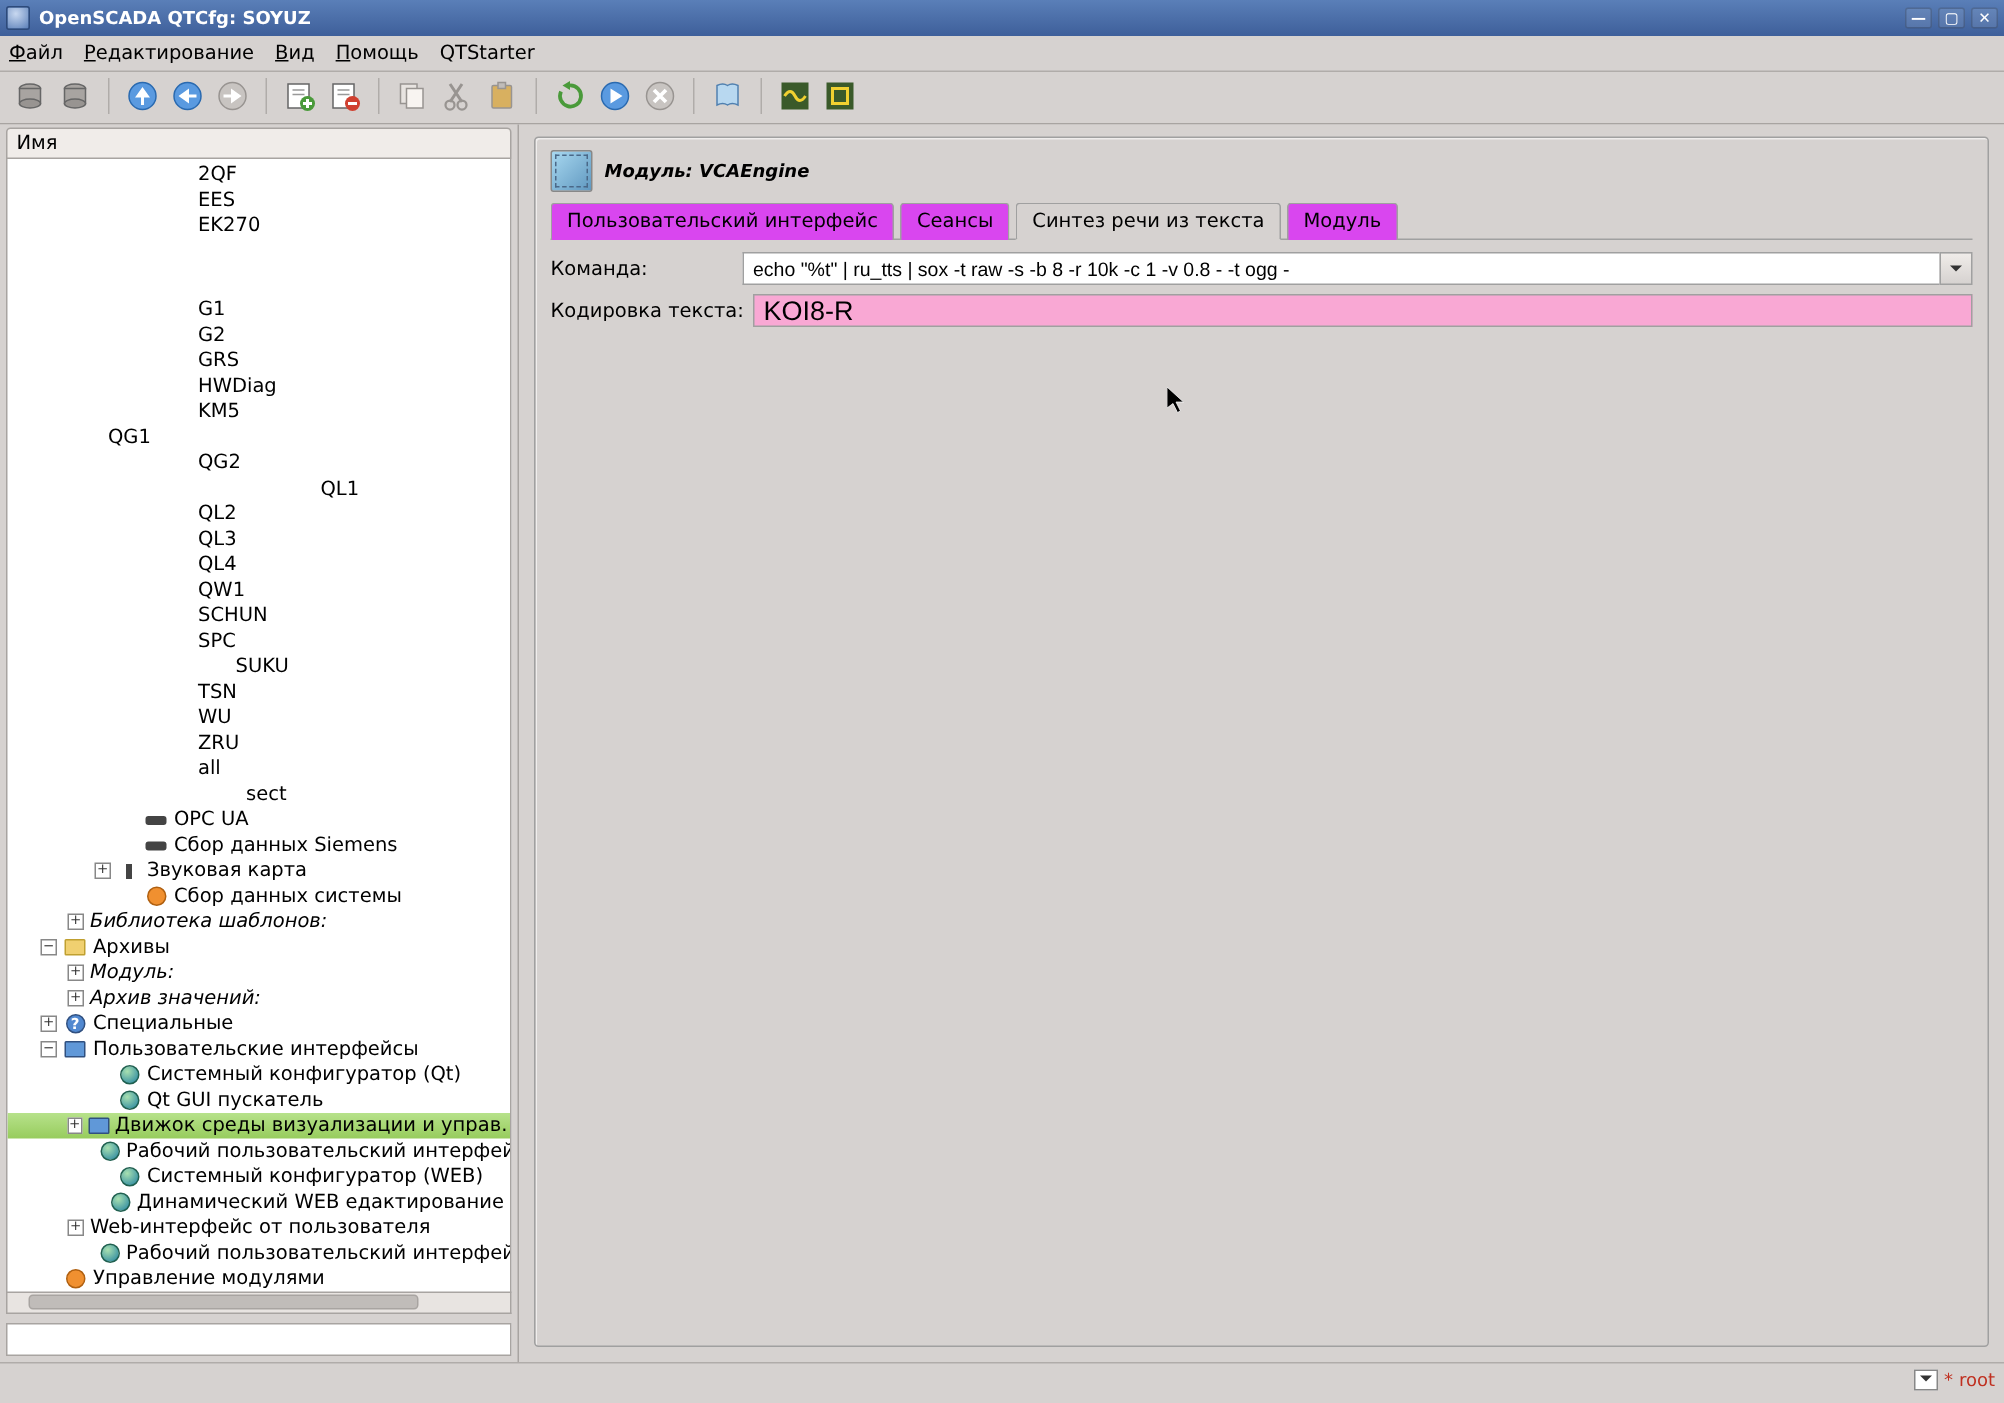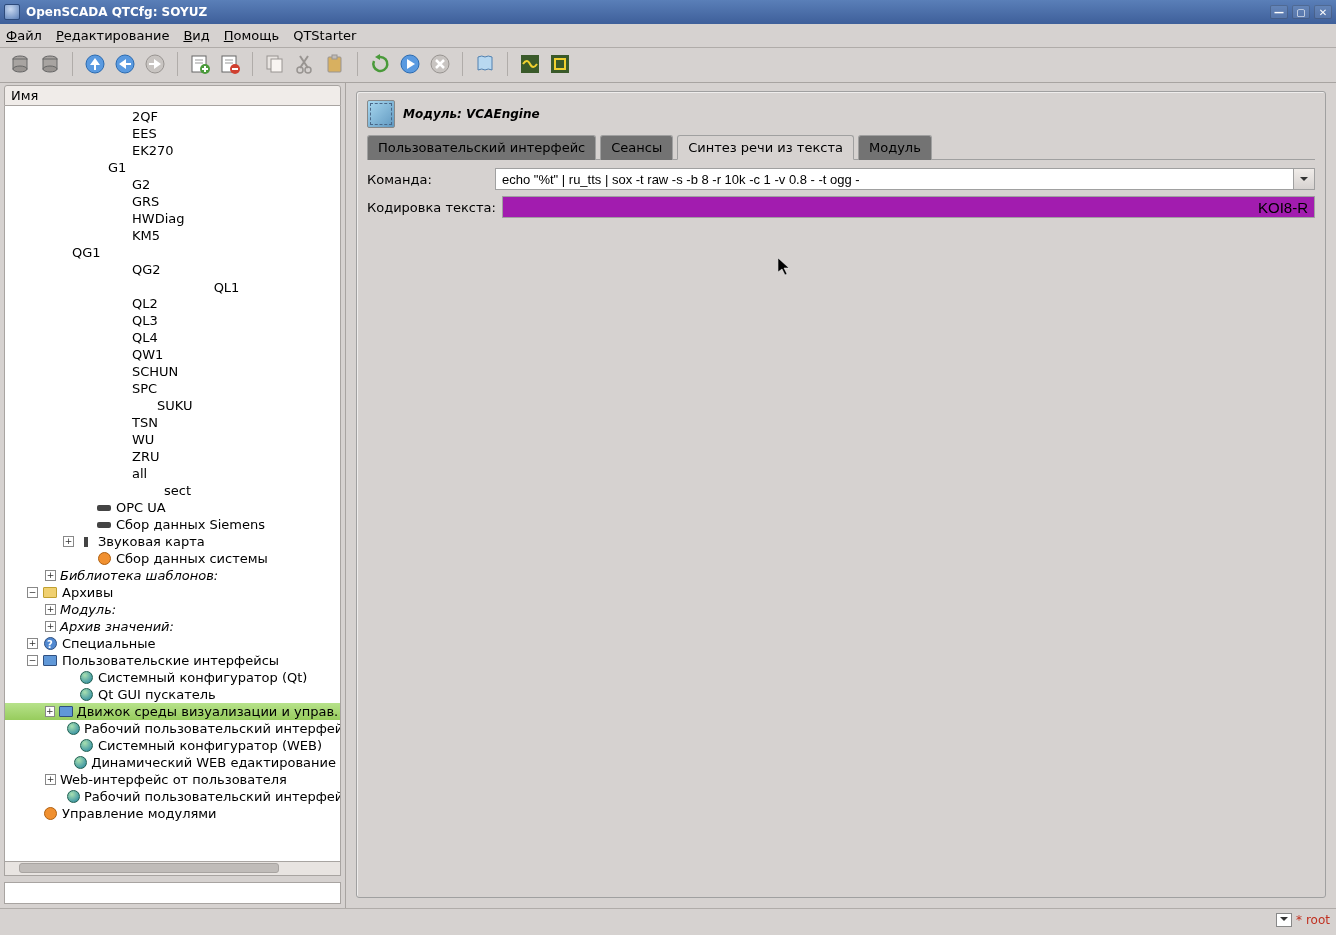--- a/index.html
+++ b/index.html
@@ -47,30 +47,30 @@
   .filter-box input { width: 100%; height: 22px; border:1px solid #a8a4a1; padding:2px 4px; background:#fff; }
 
   .right-pane { flex: 1; padding: 8px 10px 10px 10px; background:#d6d2d0; }
   .panel { border:1px solid #a0a0a0; border-radius:3px; background:#d6d2d0; height:100%; padding:8px 10px; box-shadow: inset 1px 1px 0 rgba(255,255,255,0.6); position:relative; }
   .panel-header { display:flex; align-items:center; margin-bottom:6px; }
   .panel-icon { width:28px; height:28px; margin-right:8px; background:linear-gradient(135deg,#a8d8f0,#6098c0); border:1px solid #888; border-radius:2px; position:relative; }
   .panel-icon::before { content:""; position:absolute; inset:2px; border:1px dashed #4a6888; }
   .panel-title { flex:1; font-size:12px; font-style:italic; font-weight:bold; }
 
   .tabs { display:flex; gap:4px; border-bottom:1px solid #a0a0a0; margin-bottom:8px; }
-  .tab { padding:4px 10px; border:1px solid #a0a0a0; border-bottom:none; border-radius:3px 3px 0 0; background:#737373; cursor:pointer; font-size:13px; position:relative; top:1px; }
+  .tab { padding:4px 10px; border:1px solid #a0a0a0; border-bottom:none; border-radius:3px 3px 0 0; background:#d946ef; cursor:pointer; font-size:13px; position:relative; top:1px; }
   .tab.active { background:#d6d2d0; border-bottom:1px solid #d6d2d0; }
 
   .form-row { display:flex; align-items:center; margin-bottom:6px; gap:6px; }
   .form-row .lbl { min-width:122px; text-align:left; font-size:13px; }
   .combo { flex:1; display:flex; }
   .combo input { flex:1; height:22px; border:1px solid #a0a0a0; border-right:none; padding:2px 6px; background:#fff; font-size:13px; }
   .combo .dd { width:22px; height:22px; border:1px solid #a0a0a0; background:linear-gradient(#f0ece9,#d6d2d0); display:flex; align-items:center; justify-content:center; cursor:pointer; }
   .combo .dd::after { content:""; border:4px solid transparent; border-top-color:#333; margin-top:3px; }
-  .txt { flex:1; height:22px; border:1px solid #a0a0a0; padding:2px 6px; background:#a21caf; font-size:15px;text-align:right; }
+  .txt { flex:1; height:22px; border:1px solid #a0a0a0; padding:2px 6px; background:#f9a8d4; font-size:18px; }
 
   
   .statusbar { height:22px; background:#d6d2d0; border-top:1px solid #b0aca9; display:flex; align-items:center; justify-content:flex-end; padding:0 6px; font-size:12px; gap:4px; }
   .statusbar .indicator { width:16px; height:14px; border:1px solid #888; background:#fff; display:flex; align-items:center; justify-content:center; }
   .statusbar .indicator::after { content:""; border:4px solid transparent; border-top-color:#333; margin-top:3px; }
   .statusbar .user { color:#c03020; }
 
   
   .cursor-arrow { position:absolute; left:421px; top:166px; pointer-events:none; }
 
@@ -229,21 +229,21 @@
             <span class="label">2QF</span>
           </div>
           <div class="node" style="padding-left: 112px;">
             <span class="expander empty"></span>
             <span class="label">EES</span>
           </div>
           <div class="node" style="padding-left: 112px;">
             <span class="expander empty"></span>
             <span class="label">EK270</span>
           </div>
-          <div class="node" style="padding-left: 88px;">
+          <div class="node" style="padding-left: 112px; margin-top: 39px;">
             <span class="expander empty"></span>
             <span class="label">G1</span>
           </div>
           <div class="node" style="padding-left: 112px;">
             <span class="expander empty"></span>
             <span class="label">G2</span>
           </div>
           <div class="node" style="padding-left: 112px;">
             <span class="expander empty"></span>
             <span class="label">GRS</span>

